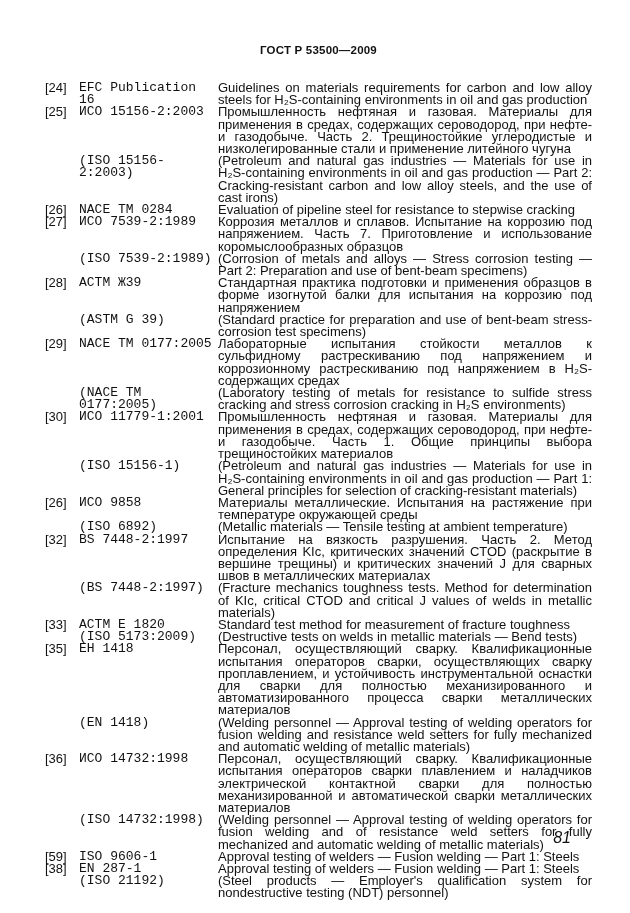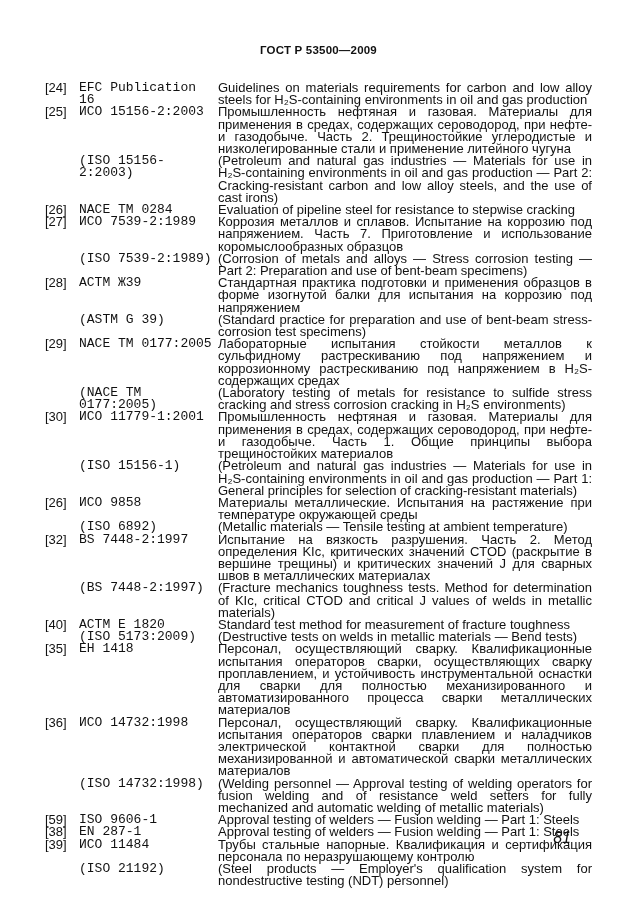--- a/index.html
+++ b/index.html
@@ -124,33 +124,38 @@
         <div class="ref">[32]</div>
         <div class="code">BS 7448-2:1997</div>
         <div class="desc">Испытание на вязкость разрушения. Часть 2. Метод определения KIc, критических значений CTOD (раскрытие в вершине трещины) и критических значений J для сварных швов в металлических материалах</div>
       </div>
       <div class="entry-part">
         <div class="ref"></div>
         <div class="code">(BS 7448-2:1997)</div>
         <div class="desc">(Fracture mechanics toughness tests. Method for determination of KIc, critical CTOD and critical J values of welds in metallic materials)</div>
       </div>
       <div class="entry-part">
-        <div class="ref">[40]</div>
+        <div class="ref">[33]</div>
         <div class="code">АСТМ Е 1820</div>
         <div class="desc">Standard test method for measurement of fracture toughness</div>
       </div>
       <div class="entry-part">
         <div class="ref"></div>
         <div class="code">(ISO 5173:2009)</div>
         <div class="desc">(Destructive tests on welds in metallic materials — Bend tests)</div>
       </div>
       <div class="entry-part">
         <div class="ref">[35]</div>
         <div class="code">ЕН 1418</div>
         <div class="desc">Персонал, осуществляющий сварку. Квалификационные испытания операторов сварки, осуществляющих сварку проплавлением, и устойчивость инструментальной оснастки для сварки для полностью механизированного и автоматизированного процесса сварки металлических материалов</div>
+      </div>
+      <div class="entry-part">
+        <div class="ref"></div>
+        <div class="code">(EN 1418)</div>
+        <div class="desc">(Welding personnel — Approval testing of welding operators for fusion welding and resistance weld setters for fully mechanized and automatic welding of metallic materials)</div>
       </div>
       <div class="entry-part">
         <div class="ref">[36]</div>
         <div class="code">ИСО 14732:1998</div>
         <div class="desc">Персонал, осуществляющий сварку. Квалификационные испытания операторов сварки плавлением и наладчиков электрической контактной сварки для полностью механизированной и автоматической сварки металлических материалов</div>
       </div>
       <div class="entry-part">
         <div class="ref"></div>
         <div class="code">(ISO 14732:1998)</div>
         <div class="desc">(Welding personnel — Approval testing of welding operators for fusion welding and of resistance weld setters for fully mechanized and automatic welding of metallic materials)</div>
@@ -159,25 +164,20 @@
         <div class="ref">[59]</div>
         <div class="code">ISO 9606-1</div>
         <div class="desc">Approval testing of welders — Fusion welding — Part 1: Steels</div>
       </div>
       <div class="entry-part">
         <div class="ref">[38]</div>
         <div class="code">EN 287-1</div>
         <div class="desc">Approval testing of welders — Fusion welding — Part 1: Steels</div>
       </div>
       <div class="entry-part">
-        <div class="ref">[39]</div>
-        <div class="code">ИСО 11484</div>
-        <div class="desc">Трубы стальные напорные. Квалификация и сертификация персонала по неразрушающему контролю</div>
-      </div>
-      <div class="entry-part">
         <div class="ref"></div>
         <div class="code">(ISO 21192)</div>
         <div class="desc">(Steel products — Employer's qualification system for nondestructive testing (NDT) personnel)</div>
       </div>
     </div>
 
   <div class="page-number">81</div>
 </div>
 
 </body></html>

